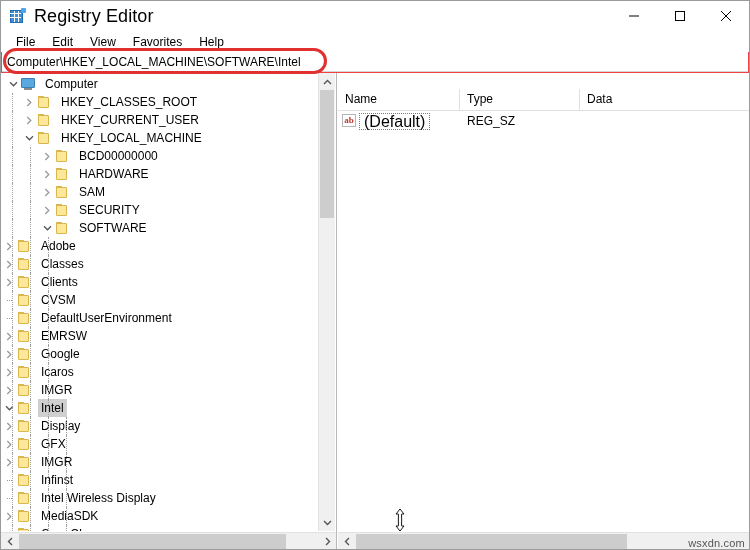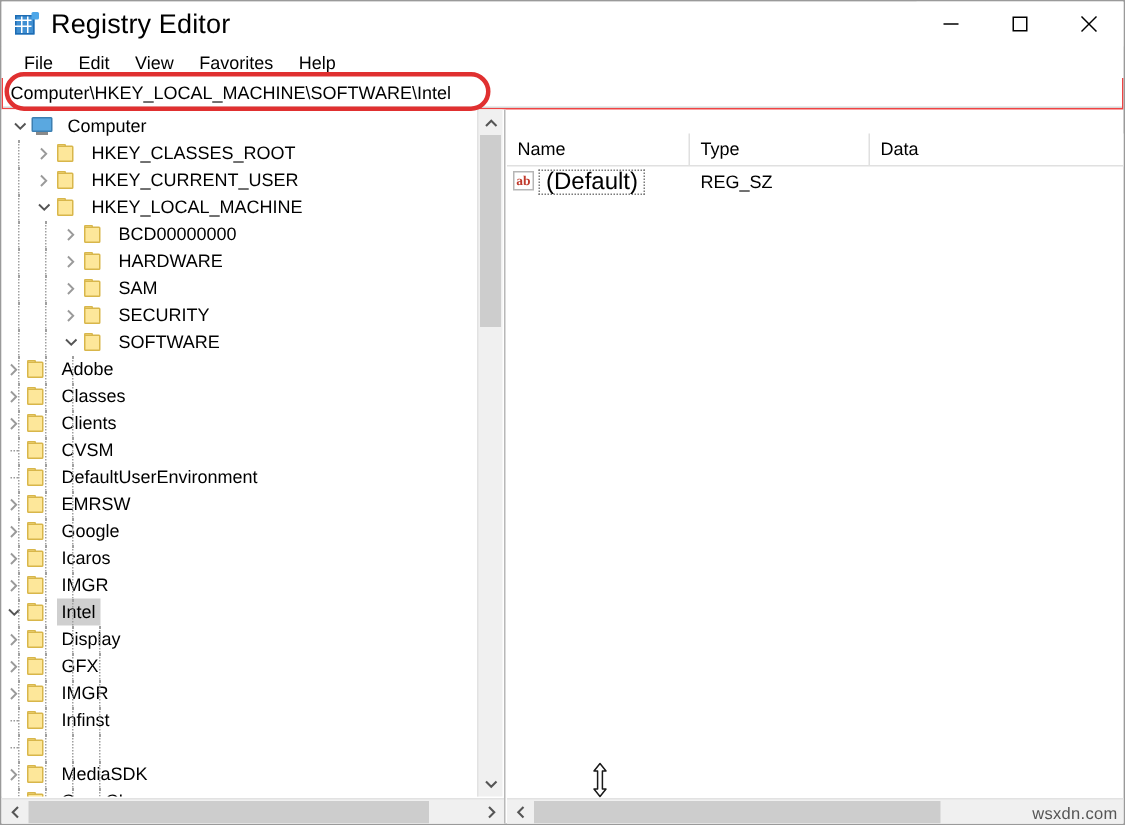--- a/index.html
+++ b/index.html
@@ -878,20 +878,21 @@
             <div class="trow ind4">
               <div class="guide" style="left: 11px;"></div>
               <div class="guide" style="left: 29px;"></div>
               <div class="guide" style="left: 47px;"></div>
               <div class="guide" style="left: 65px;"></div>
               <span class="tdash"></span>
               <span class="folder">
                 <span class="tab"></span>
                 <span class="body"></span>
               </span>
+              <span class="tlabel">Intel Wireless Display</span>
             </div>
             <div class="trow ind4">
               <div class="guide" style="left: 11px;"></div>
               <div class="guide" style="left: 29px;"></div>
               <div class="guide" style="left: 47px;"></div>
               <div class="guide" style="left: 65px;"></div>
               <span class="twist">
                 <svg width="6" height="9" viewBox="0 0 6 9">
                   <path d="M1.3 1 L4.8 4.5 L1.3 8" fill="none" stroke="#9a9a9a" stroke-width="1.3"></path>
                 </svg>

